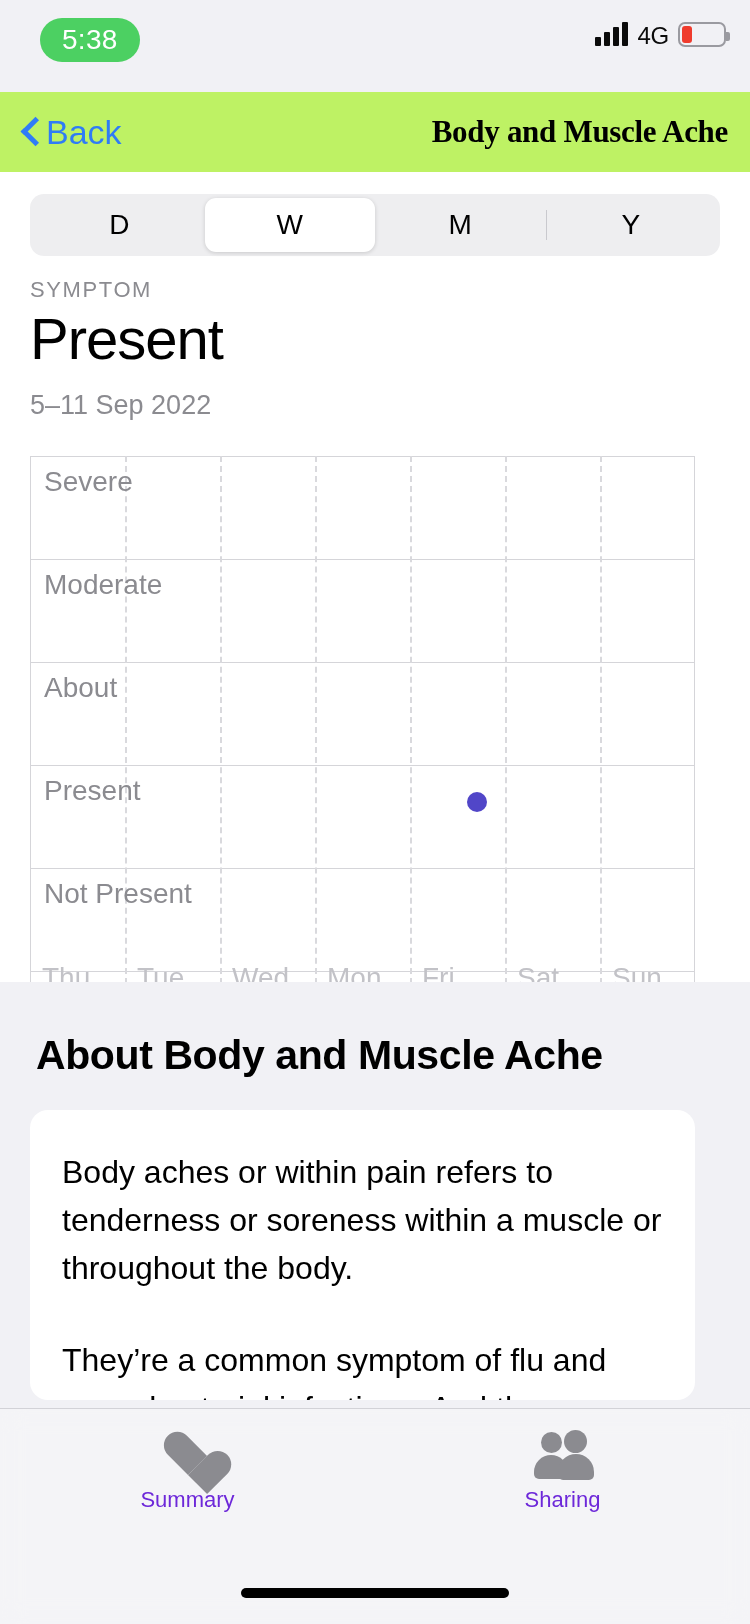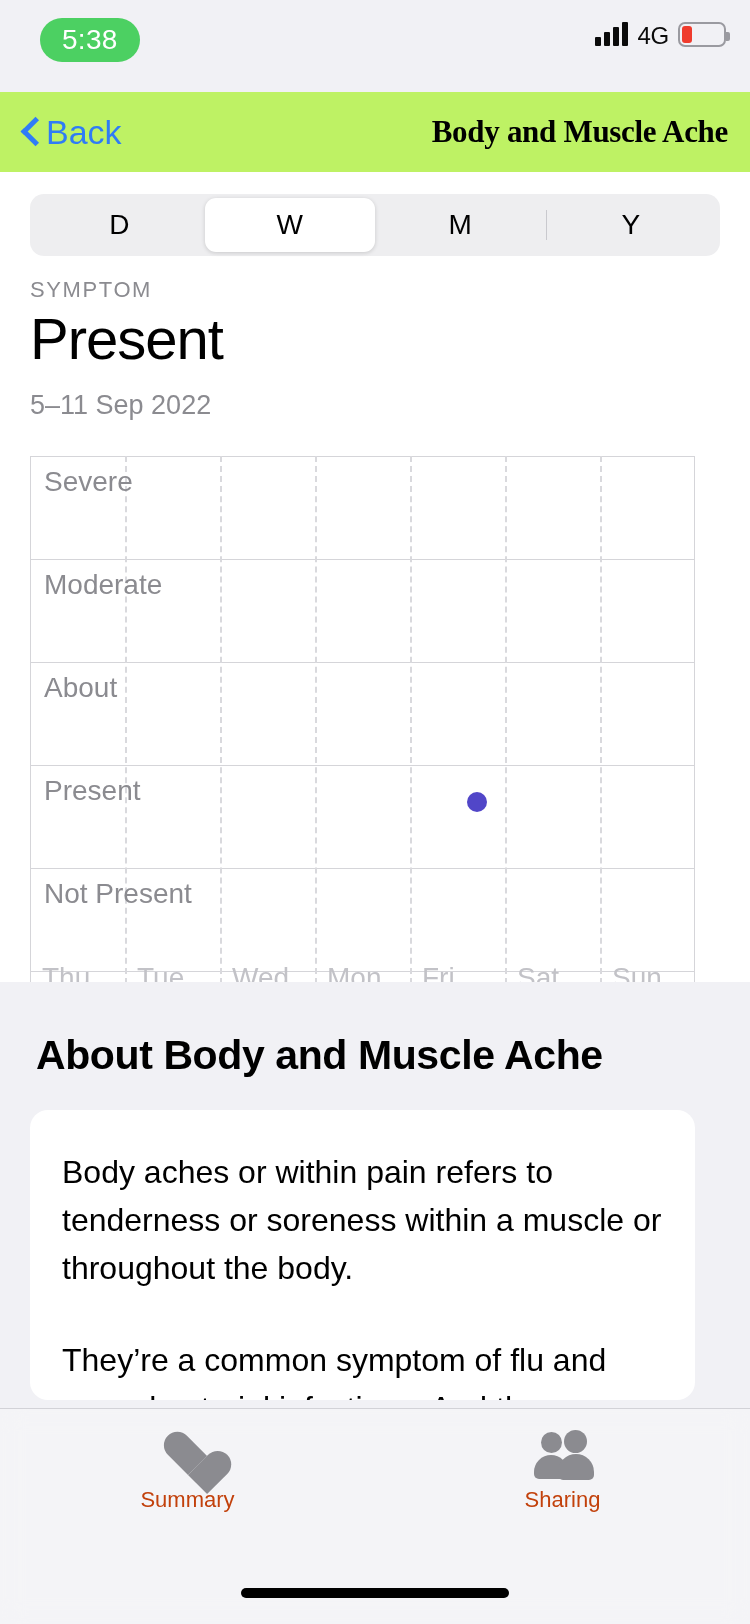--- a/index.html
+++ b/index.html
@@ -131,21 +131,21 @@
   .about-p + .about-p { margin-top:44px; }
 
   
   .tabbar {
     position:absolute; bottom:0; left:0; width:750px; height:216px;
     background:#f5f5f7cc; backdrop-filter:blur(12px);
     border-top:1px solid #d2d2d7;
   }
   .tabs { display:flex; height:150px; padding-top:20px; }
   .tab { flex:1; display:flex; flex-direction:column; align-items:center; gap:8px; }
-  .tab-label { font-size:22px; color:#c2410c; }
+  .tab-label { font-size:22px; color:#6d28d9; }
   .tab.active .tab-label { color:#2f7cf6; }
   .icon-heart { width:54px; height:50px; position:relative; }
   .icon-heart:before, .icon-heart:after {
     content:""; position:absolute; top:4px; width:27px; height:42px;
     background:#8b8b90; border-radius:27px 27px 0 0;
   }
   .icon-heart:before { left:27px; transform:rotate(-45deg); transform-origin:0 100%; }
   .icon-heart:after  { left:27px; transform:rotate(45deg);  transform-origin:0 100%; }
   .icon-people { width:64px; height:50px; position:relative; }
   .icon-people .h1, .icon-people .h2 {

